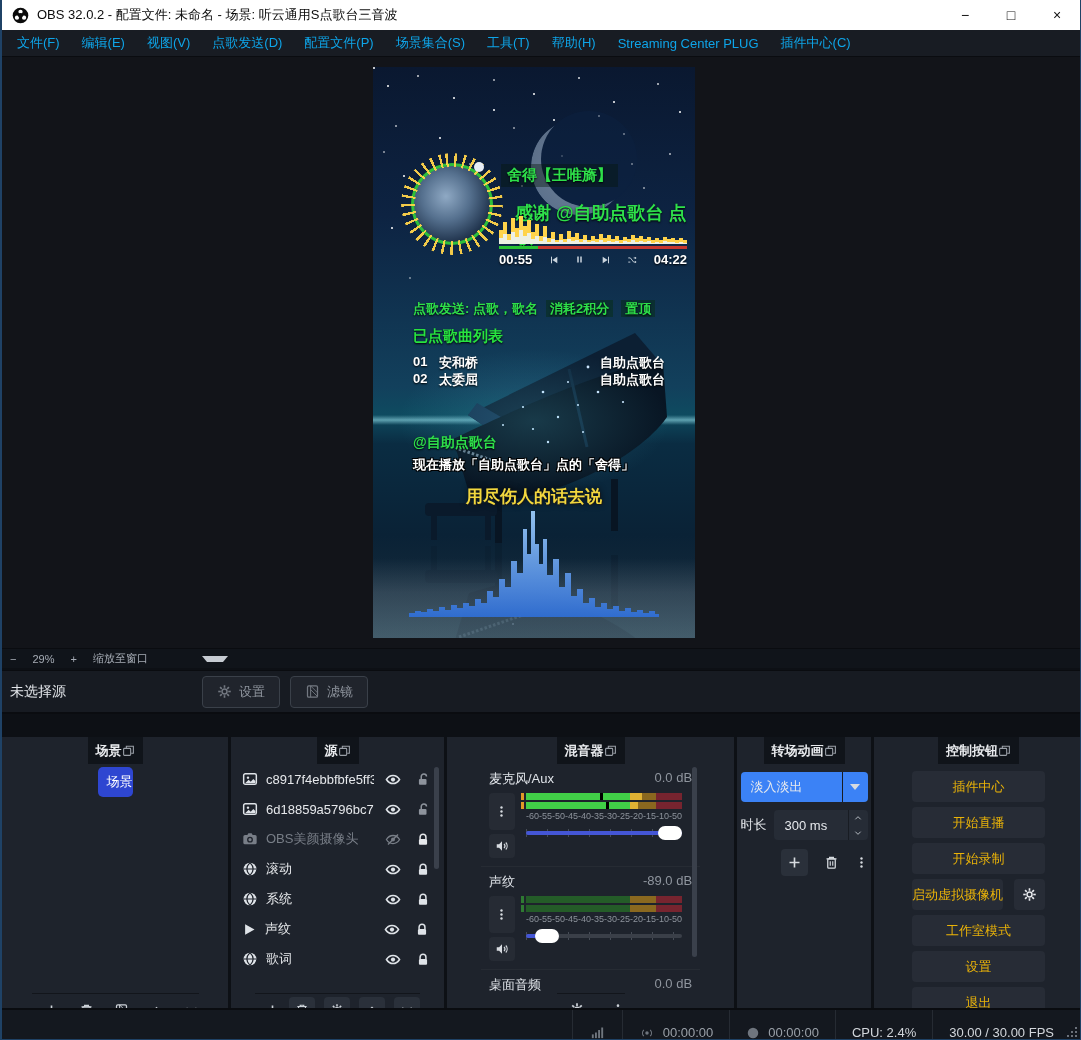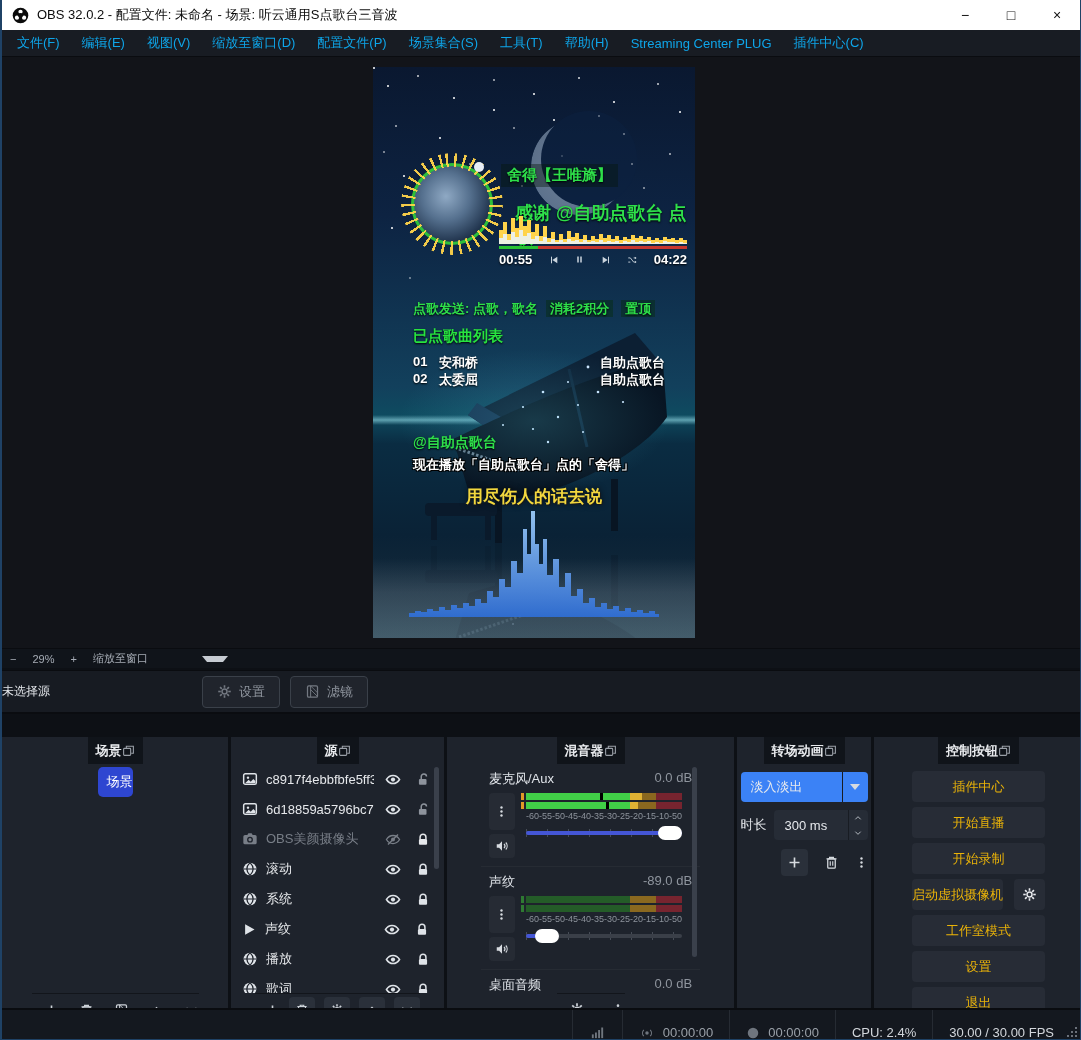--- a/index.html
+++ b/index.html
@@ -73,21 +73,21 @@
         text-shadow:1px 1px 0 #1a1a1a,0 0 6px rgba(0,0,0,.85);}
   .v-spec2{position:absolute;left:36px;top:432px;width:250px;height:118px;}
   
   #zoombar{position:absolute;left:0;top:648px;width:100%;height:20px;background:#10141a;
            display:flex;align-items:center;font-size:11px;color:#a6acb5;border-top:1px solid #0a0c10;}
   #zoombar span{padding:0 8px;}
   #zoombar .caret{margin-left:46px;width:0;height:0;border-left:5px solid transparent;border-right:5px solid transparent;border-top:6px solid #c6cbd2;}
   
   #srcbar{position:absolute;left:0;top:670px;width:100%;height:44px;background:#171b22;
           display:flex;align-items:center;border-top:1px solid #0a0c10;border-bottom:2px solid #0a0c10;}
-  #srcbar .nolabel{font-size:12px;color:#e3e6ea;padding-left:0;width:200px;}
+  #srcbar .nolabel{font-size:14px;color:#e3e6ea;padding-left:8px;width:200px;}
   .gbtn{height:32px;border:1px solid #3a4049;background:#20242c;border-radius:4px;color:#8f959e;
         font-size:13px;display:flex;align-items:center;gap:7px;padding:0 14px;margin-right:10px;}
   .gbtn svg{opacity:.75;}
   
   .dock{position:absolute;top:737px;height:289px;background:#1e232c;display:flex;flex-direction:column;align-items:center;}
   .dhead{height:27px;background:#10141a;display:flex;align-items:center;padding:0 8px;
          font-weight:bold;font-size:13px;color:#e9ebee;flex:0 0 27px;}
   .dhead .pop{margin-left:auto;color:#9aa0a8;display:flex;}
   .dbody{flex:1;position:relative;overflow:hidden;}
   .dtool{flex:0 0 33px;border-top:1px solid #12151b;display:flex;align-items:center;padding-left:12px;gap:20px;color:#ccd1d7;}
@@ -307,21 +307,21 @@
       <span class="wbtn">−</span>
       <span class="wbtn">□</span>
       <span class="wbtn">×</span>
     </div>
   </div>
 
   <div id="menubar">
     <span class="mi">文件(F)</span>
     <span class="mi">编辑(E)</span>
     <span class="mi">视图(V)</span>
-    <span class="mi">缩放至窗口(D)</span>
+    <span class="mi">点歌发送(D)</span>
     <span class="mi">配置文件(P)</span>
     <span class="mi">场景集合(S)</span>
     <span class="mi">工具(T)</span>
     <span class="mi">帮助(H)</span>
     <span class="mi">Streaming Center PLUG</span>
     <span class="mi">插件中心(C)</span>
   </div>
 
   <div id="preview">
     <div id="video">
@@ -583,38 +583,20 @@
             </svg>
           </span>
       </div>
       <div class="srow">
         <span class="ico">
             <svg width="15" height="15">
               <use href="#i-play"></use>
             </svg>
           </span>
         <span class="lbl">声纹</span>
-        <span class="act">
-            <svg width="18" height="15">
-              <use href="#i-eye"></use>
-            </svg>
-          </span>
-        <span class="act">
-            <svg width="14" height="15">
-              <use href="#i-lockc"></use>
-            </svg>
-          </span>
-      </div>
-      <div class="srow">
-        <span class="ico">
-            <svg width="16" height="16">
-              <use href="#i-globe"></use>
-            </svg>
-          </span>
-        <span class="lbl">播放</span>
         <span class="act">
             <svg width="18" height="15">
               <use href="#i-eye"></use>
             </svg>
           </span>
         <span class="act">
             <svg width="14" height="15">
               <use href="#i-lockc"></use>
             </svg>
           </span>

